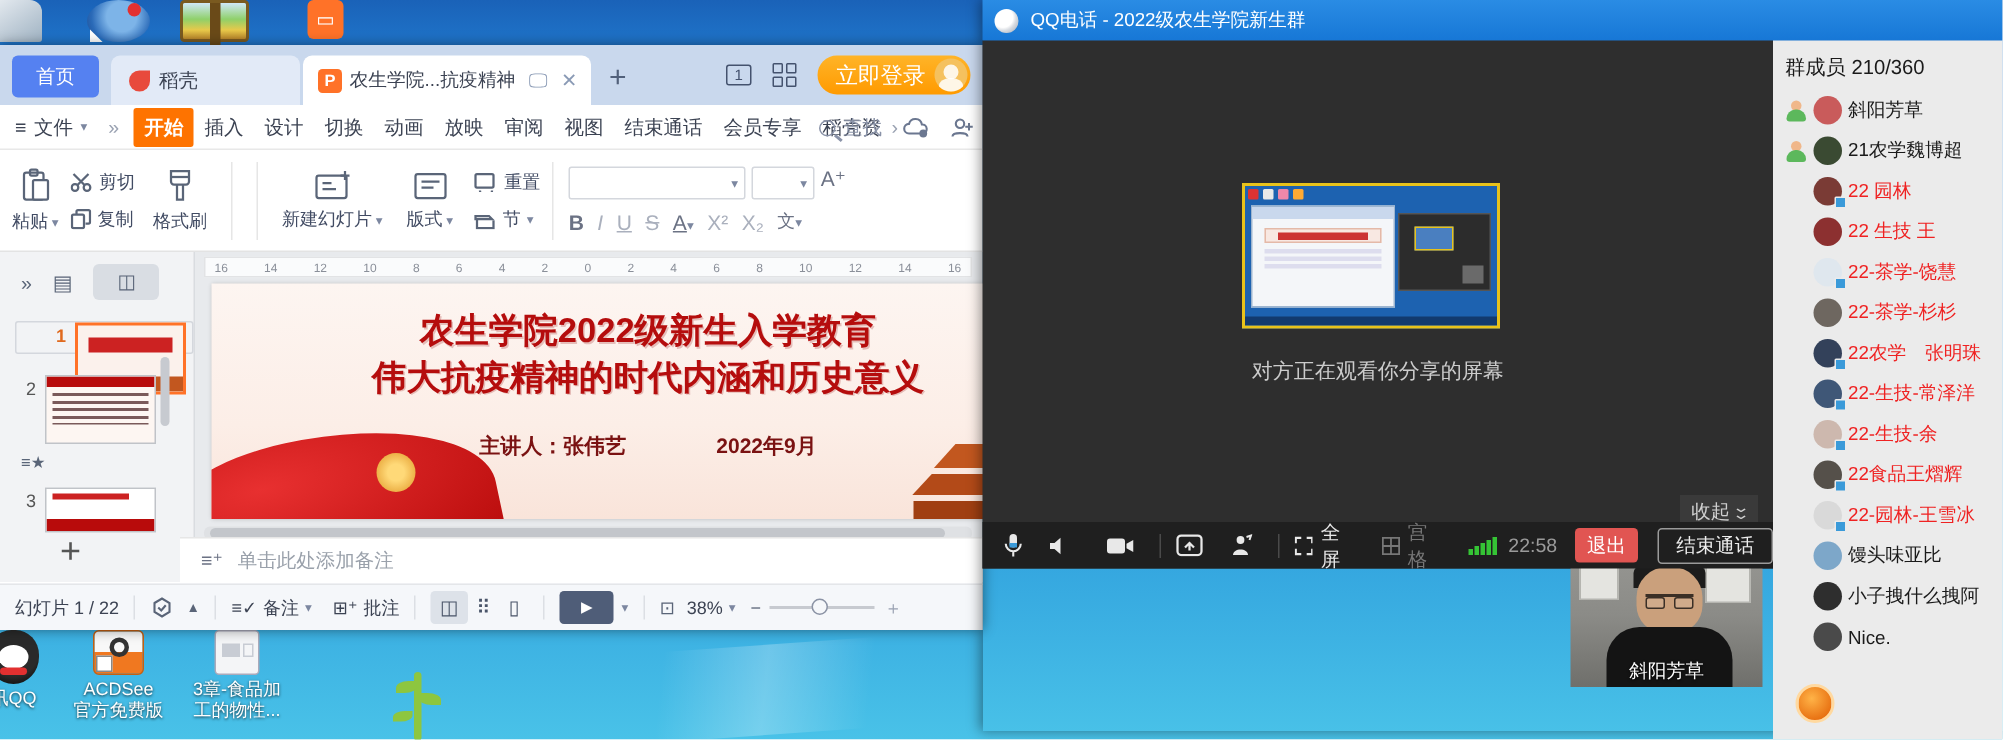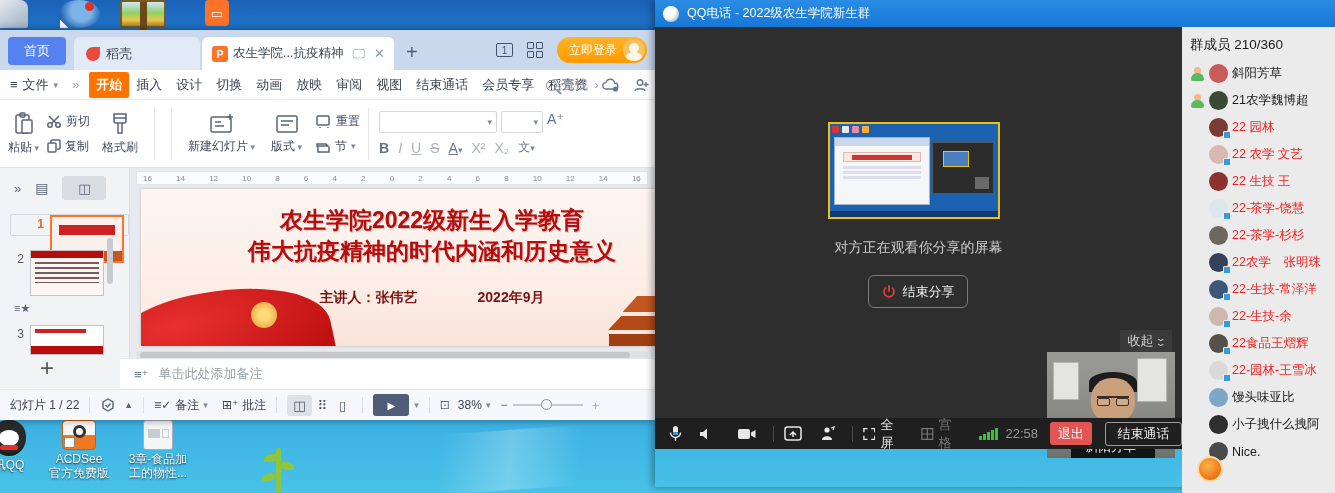--- a/index.html
+++ b/index.html
@@ -30,21 +30,21 @@
     display:flex; align-items:center; justify-content:center; flex:none; }
   .tab-title { white-space:nowrap; overflow:hidden; font-size:12.5px; }
   .tab-ico { color:#8a9ab5; font-size:13px; margin-left:4px; }
   .tab-plus { font-size:20px; color:#51607a; margin:0 0 6px 12px; }
   .tabbar-right { position:absolute; right:8px; top:7px; display:flex; align-items:center; gap:14px; }
   .win-ico { color:#44526e; font-size:13px; border:1.5px solid #44526e; border-radius:2px; width:17px; height:14px;
     display:flex; align-items:center; justify-content:center; font-size:10px; }
   .grid-ico { display:grid; grid-template-columns:7px 7px; gap:2px; }
   .grid-ico i { width:7px; height:7px; border:1.5px solid #44526e; border-radius:1px; }
   .login-pill { height:26px; background:linear-gradient(180deg,#ffb428,#ff9a00); border-radius:14px; color:#fff;
-    display:flex; align-items:center; gap:6px; padding:0 2px 0 12px; font-size:12px;text-align:right; }
+    display:flex; align-items:center; gap:6px; padding:0 2px 0 12px; font-size:15px;text-align:right; }
   .login-av { width:22px; height:22px; border-radius:50%; background:#f5c15e; position:relative; overflow:hidden; }
   .login-av i { position:absolute; left:6px; top:4px; width:10px; height:10px; border-radius:50%; background:#fff; opacity:.85; }
   .login-av u { position:absolute; left:3px; top:13px; width:16px; height:10px; border-radius:50% 50% 0 0; background:#fff; opacity:.85; }
 
   .wps-menubar { position:absolute; left:0; top:40px; width:100%; height:30px; background:#fff; border-bottom:1px solid #e8e8e8;
     display:flex; align-items:center; padding-left:10px; color:#3c4353; }
   .menu-file { display:flex; align-items:center; gap:5px; margin-right:14px; }
   .chev { font-size:9px; color:#7c87a0; }
   .menu-items { display:flex; align-items:center; }
   .menu-items span { padding:4px 7px; white-space:nowrap; }
@@ -109,21 +109,21 @@
   .view-btn.on { background:#dde2e9; }
   .play-btn { width:36px; height:22px; background:#4f5d78; border-radius:3px; color:#fff; display:flex; align-items:center; justify-content:center; font-size:10px; }
   .zoom-track { width:70px; height:2px; background:#c7cad0; position:relative; margin:0 6px; }
   .zoom-knob { position:absolute; left:28px; top:-5px; width:11px; height:11px; border-radius:50%; background:#f5f7fa; border:1px solid #8b93a5; }
 
   
   #qq { position:absolute; left:655px; top:0; width:680px; height:487px; box-shadow:-2px 0 8px rgba(0,0,0,.4); }
   .qq-titlebar { position:absolute; left:0; top:0; width:100%; height:27px; background:linear-gradient(180deg,#2a8ce4,#1777d6);
     display:flex; align-items:center; gap:8px; padding-left:8px; color:#fff; font-size:12.5px; }
   .qq-logo { width:16px; height:16px; border-radius:50%; background:radial-gradient(circle at 35% 35%,#fff 45%,#d8dce2 60%,#9aa2ae); position:relative; }
-  .call-area { position:absolute; left:0; top:27px; width:527px; height:422px; background:#2e2e2e; }
+  .call-area { position:absolute; left:0; top:27px; width:527px; height:352px; background:#2e2e2e; }
   .share-preview { position:absolute; left:173px; top:95px; width:172px; height:97px; border:2px solid #e8c21a; background:#1d62b0; overflow:hidden; }
   .sp-icons { position:absolute; left:2px; top:2px; display:flex; gap:3px; }
   .sp-icons i { width:7px; height:7px; border-radius:1px; }
   .sp-win { position:absolute; left:4px; top:13px; width:96px; height:68px; background:#f4f6f9; border:1px solid #9db5d0; }
   .sp-win .bar { height:8px; background:#c9d8ed; }
   .sp-win .red1 { margin:6px 8px 0; height:10px; background:#f8e8e2; border:1px solid #e4b9a8; position:relative; }
   .sp-win .red1::after { content:""; position:absolute; left:10%; top:2px; width:80%; height:5px; background:#c33; }
   .sp-win .lines { margin:4px 8px 0; height:3px; background:#dde; box-shadow:0 5px 0 #dde,0 10px 0 #dde; }
   .sp-dark { position:absolute; right:4px; top:18px; width:62px; height:52px; background:#2c2c2c; border:1px solid #555; }
   .sp-dark i { position:absolute; left:10px; top:8px; width:26px; height:16px; background:#4a7fc0; border:1px solid #e8c21a; }
@@ -522,27 +522,20 @@
             <div class="red1"></div>
             <div class="lines"></div>
         </div>
         <div class="sp-dark">
             <i></i>
             <u></u>
           </div>
         <div class="sp-task"></div>
       </div>
       <div class="share-hint">对方正在观看你分享的屏幕</div>
-      <div class="end-share-btn">
-        <svg width="14" height="14" viewBox="0 0 14 14">
-          <path d="M7 1v5" stroke="#e23b3b" stroke-width="1.8" stroke-linecap="round"></path>
-          <path d="M3.5 3.2a5 5 0 1 0 7 0" fill="none" stroke="#e23b3b" stroke-width="1.8" stroke-linecap="round"></path>
-        </svg>
-        <span>结束分享</span>
-      </div>
       <div class="collapse">
         <span>收起</span>
         <span class="dbl-chev">
             <span>⌄</span>
             <span>⌄</span>
           </span>
       </div>
       <div class="self-video">
         <span class="sv-panel" style="left:6px;top:10px;width:26px;height:38px;"></span>
         <span class="sv-panel" style="right:8px;top:6px;width:30px;height:44px;"></span>
@@ -635,27 +628,20 @@
   </div>
 
   <div class="member-row red">
     <span class="role-icon" style="visibility: hidden;"></span>
     <span class="m-avatar" style="background: rgb(122, 59, 53);">
               <span class="m-badge"></span>
             </span>
     <span class="member-name">22 园林</span>
   </div>
 
-  <div class="member-row red">
-    <span class="role-icon" style="visibility: hidden;"></span>
-    <span class="m-avatar" style="background: rgb(216, 185, 178);">
-              <span class="m-badge"></span>
-            </span>
-    <span class="member-name">22 农学 文艺</span>
-  </div>
 
   <div class="member-row red">
     <span class="role-icon" style="visibility: hidden;"></span>
     <span class="m-avatar" style="background: rgb(140, 48, 48);"></span>
     <span class="member-name">22 生技 王</span>
   </div>
 
   <div class="member-row red">
     <span class="role-icon" style="visibility: hidden;"></span>
     <span class="m-avatar" style="background: rgb(223, 231, 238);">

